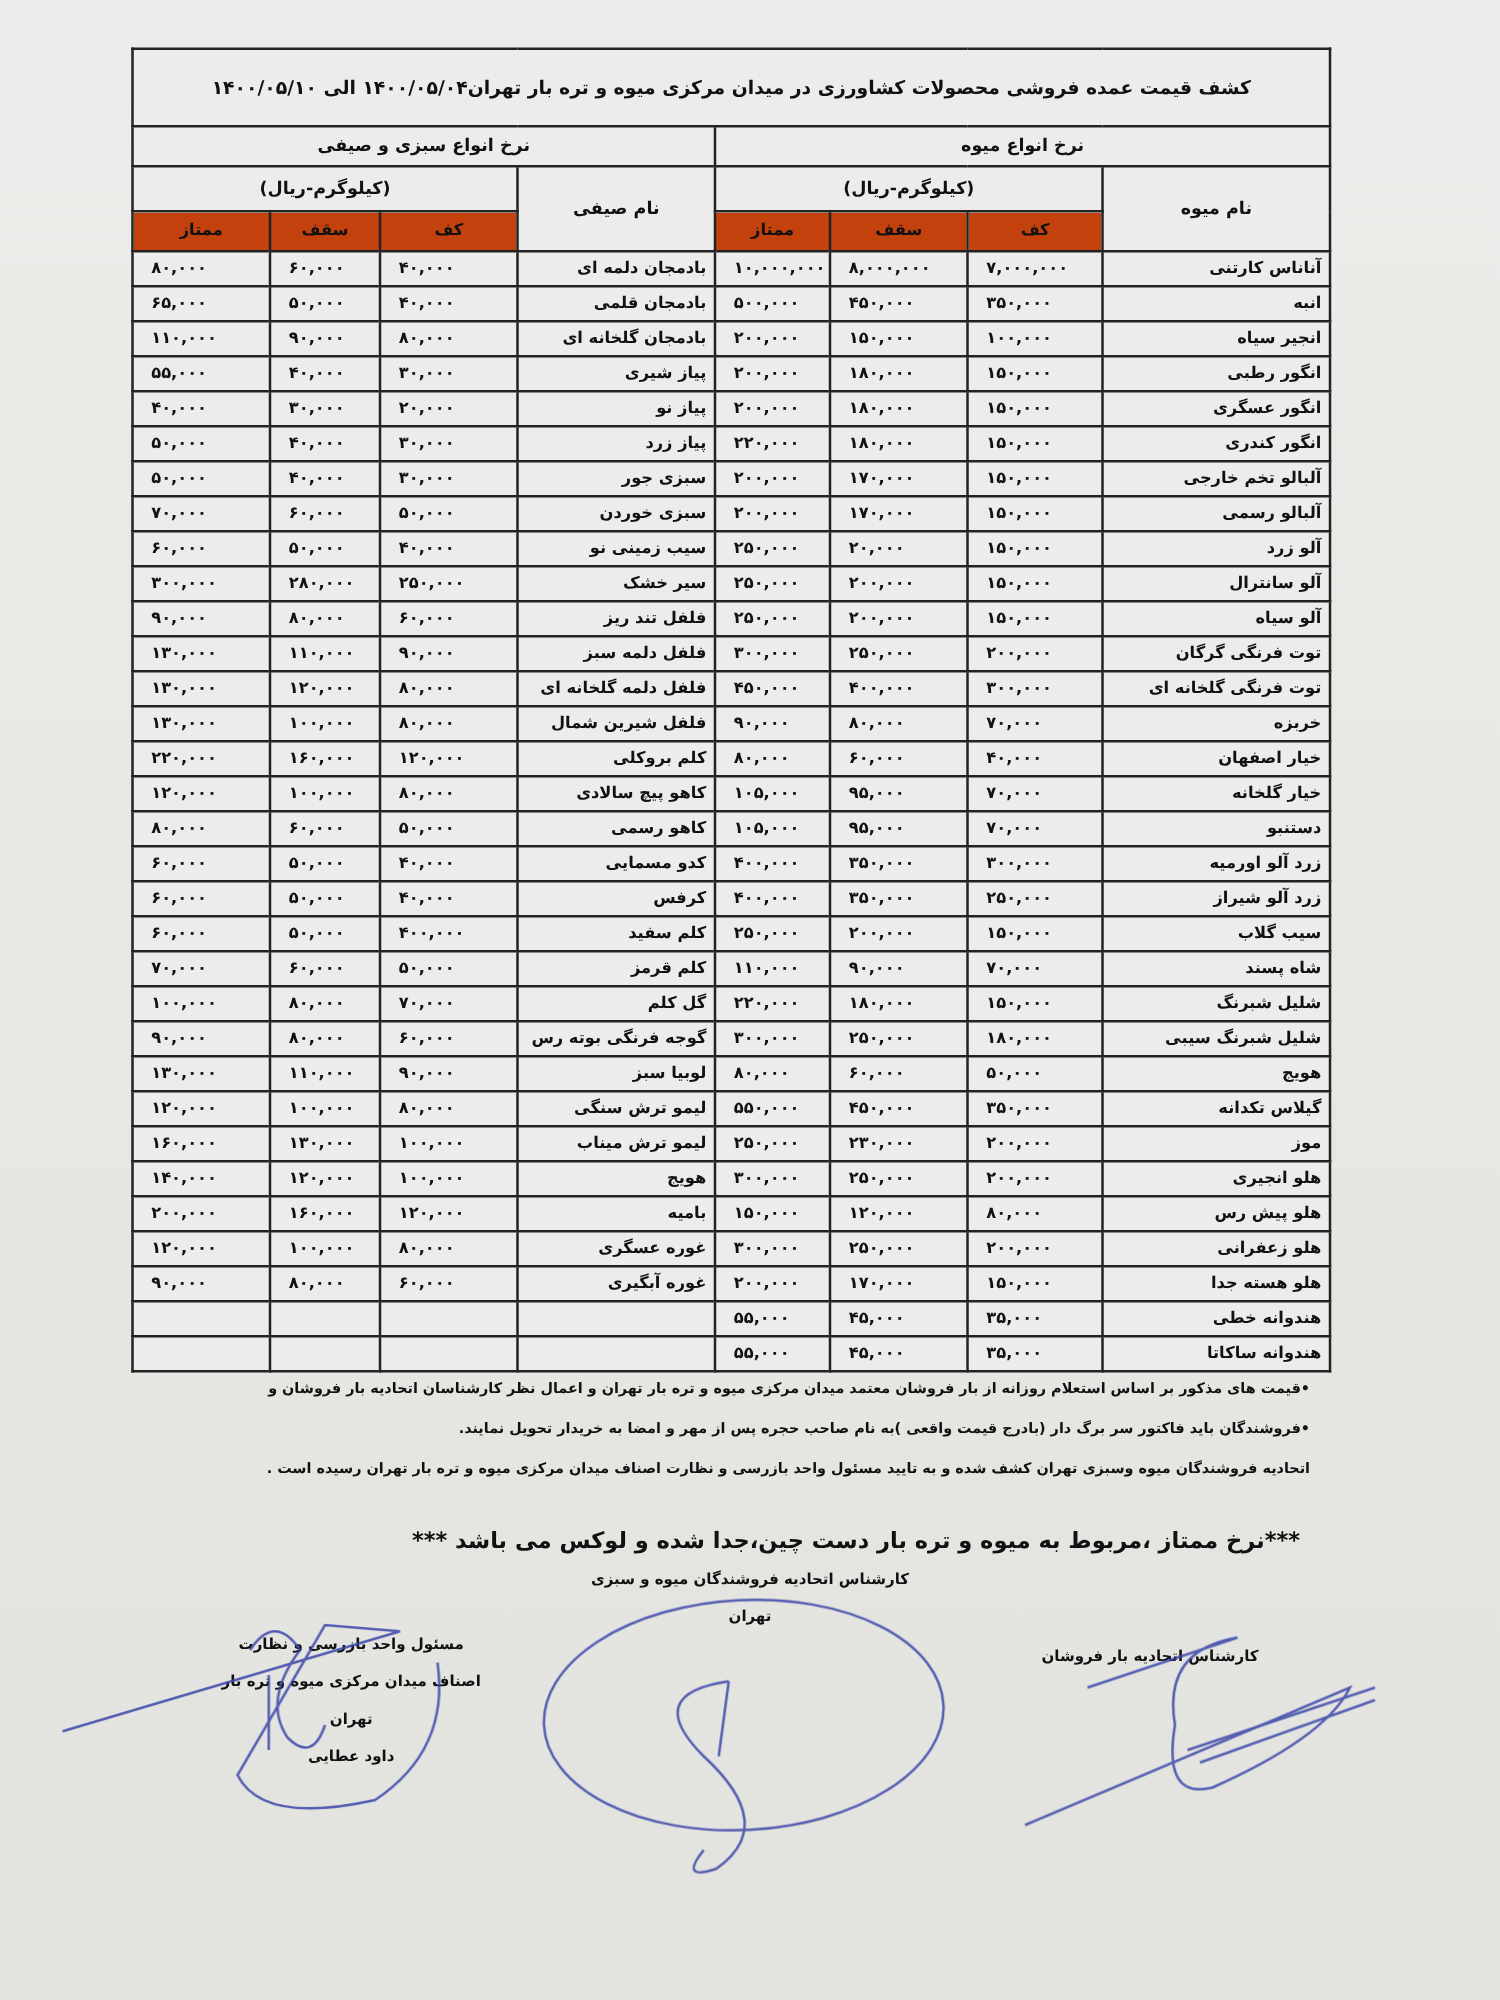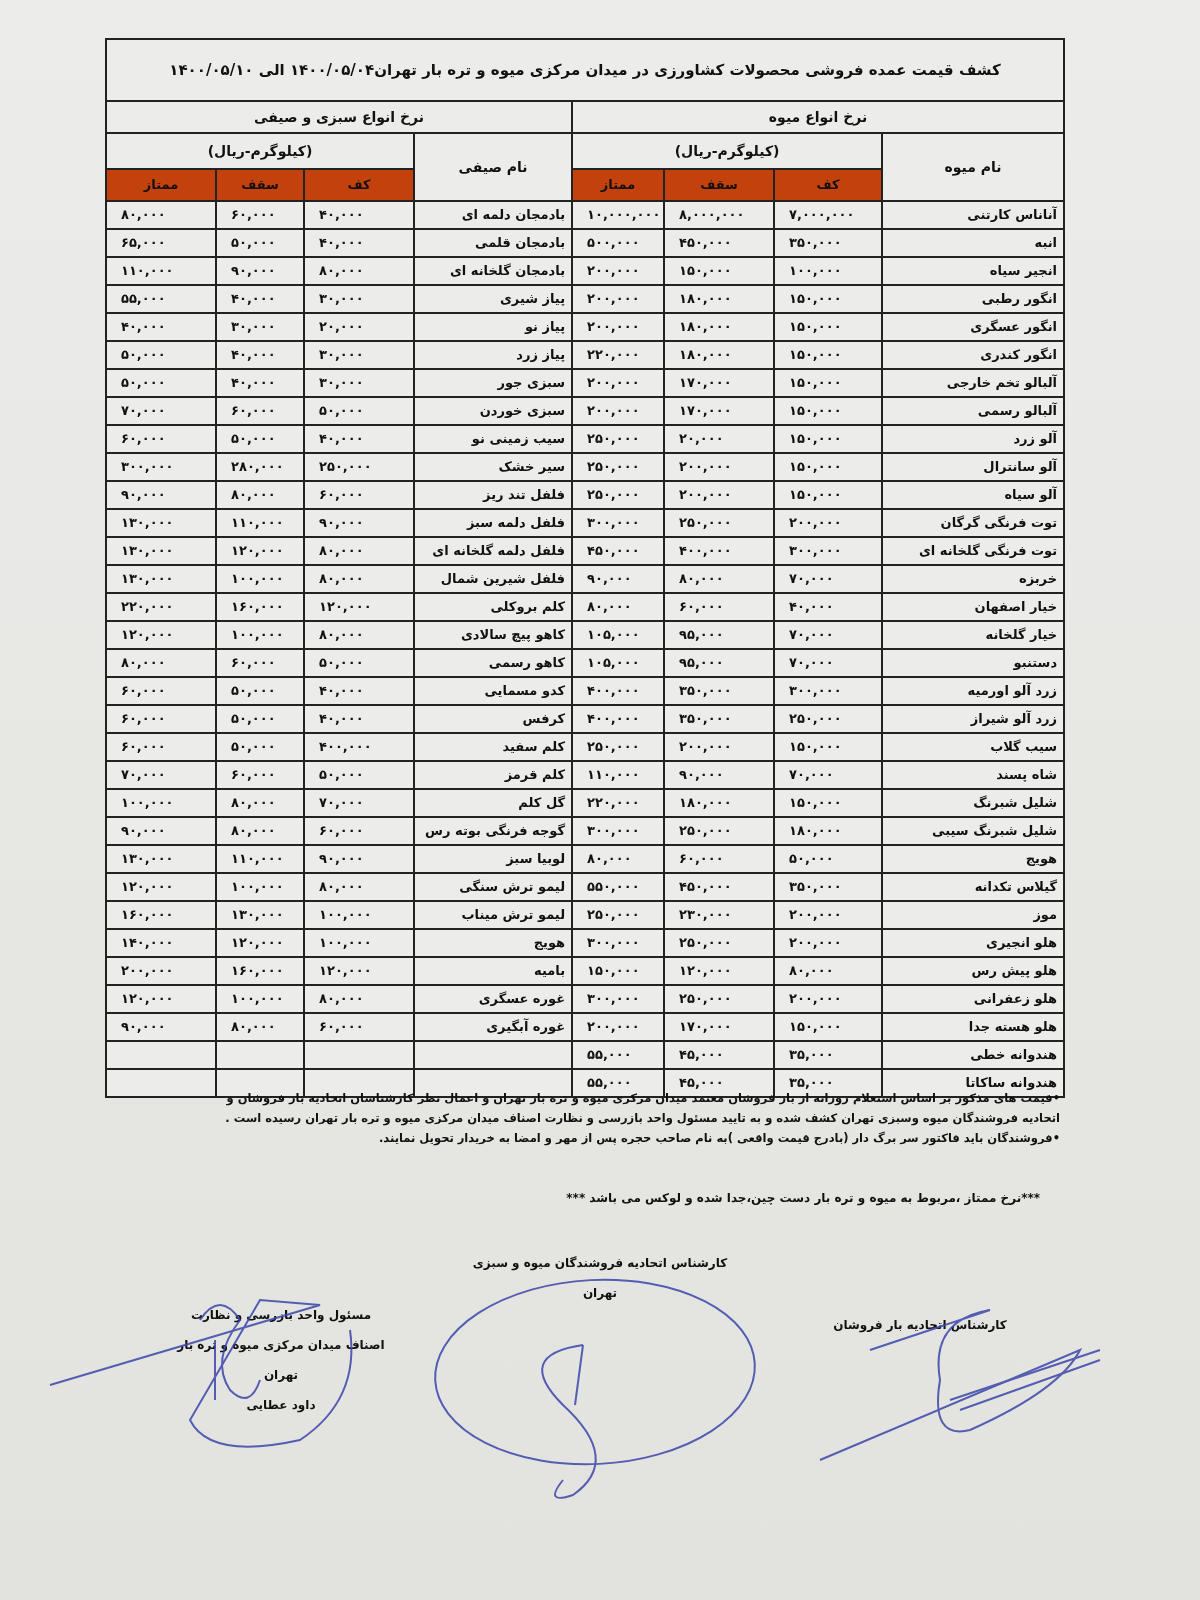--- a/index.html
+++ b/index.html
@@ -54,26 +54,26 @@
   .notes {
     position: absolute;
     right: 140px; top: 1088px;
     width: 900px;
     direction: rtl;
     text-align: right;
     font-size: 11.5px;
     font-weight: bold;
     line-height: 20px;
   }
-  .notes p { margin: 0; }
+  .notes p { margin: 12px; }
   .luxury-note {
     position: absolute;
-    right: 160px; top: 1191px;
+    right: 160px; top: 1222px;
     direction: rtl;
-    font-size: 12px;
+    font-size: 18px;
     font-weight: bold;
   }
   .sig {
     position: absolute;
     direction: rtl;
     text-align: center;
     font-size: 12px;
     font-weight: bold;
     line-height: 30px;
   }
@@ -438,22 +438,22 @@
           <td class="name-cell"></td>
           <td class="num-cell"></td>
           <td class="num-cell"></td>
           <td class="num-cell"></td>
         </tr>
       </tbody>
   </table>
 
   <div class="notes">
     <p>•قیمت های مذکور بر اساس استعلام روزانه از بار فروشان معتمد میدان مرکزی میوه و تره بار تهران و اعمال نظر کارشناسان اتحادیه بار فروشان و</p>
+    <p>•فروشندگان باید فاکتور سر برگ دار (بادرج قیمت واقعی )به نام صاحب حجره پس از مهر و امضا به خریدار تحویل نمایند.</p>
     <p>اتحادیه فروشندگان میوه وسبزی تهران کشف شده و به تایید مسئول واحد بازرسی و نظارت اصناف میدان مرکزی میوه و تره بار تهران رسیده است .</p>
-    <p>•فروشندگان باید فاکتور سر برگ دار (بادرج قیمت واقعی )به نام صاحب حجره پس از مهر و امضا به خریدار تحویل نمایند.</p>
   </div>
 
   <div class="luxury-note">***نرخ ممتاز ،مربوط به میوه و تره بار دست چین،جدا شده و لوکس می باشد ***</div>
 
   <div class="sig sig-left">
     <div>مسئول واحد بازرسی و نظارت</div>
     <div>اصناف میدان مرکزی میوه و تره بار تهران</div>
     <div>داود عطایی</div>
   </div>
   <div class="sig sig-mid">

